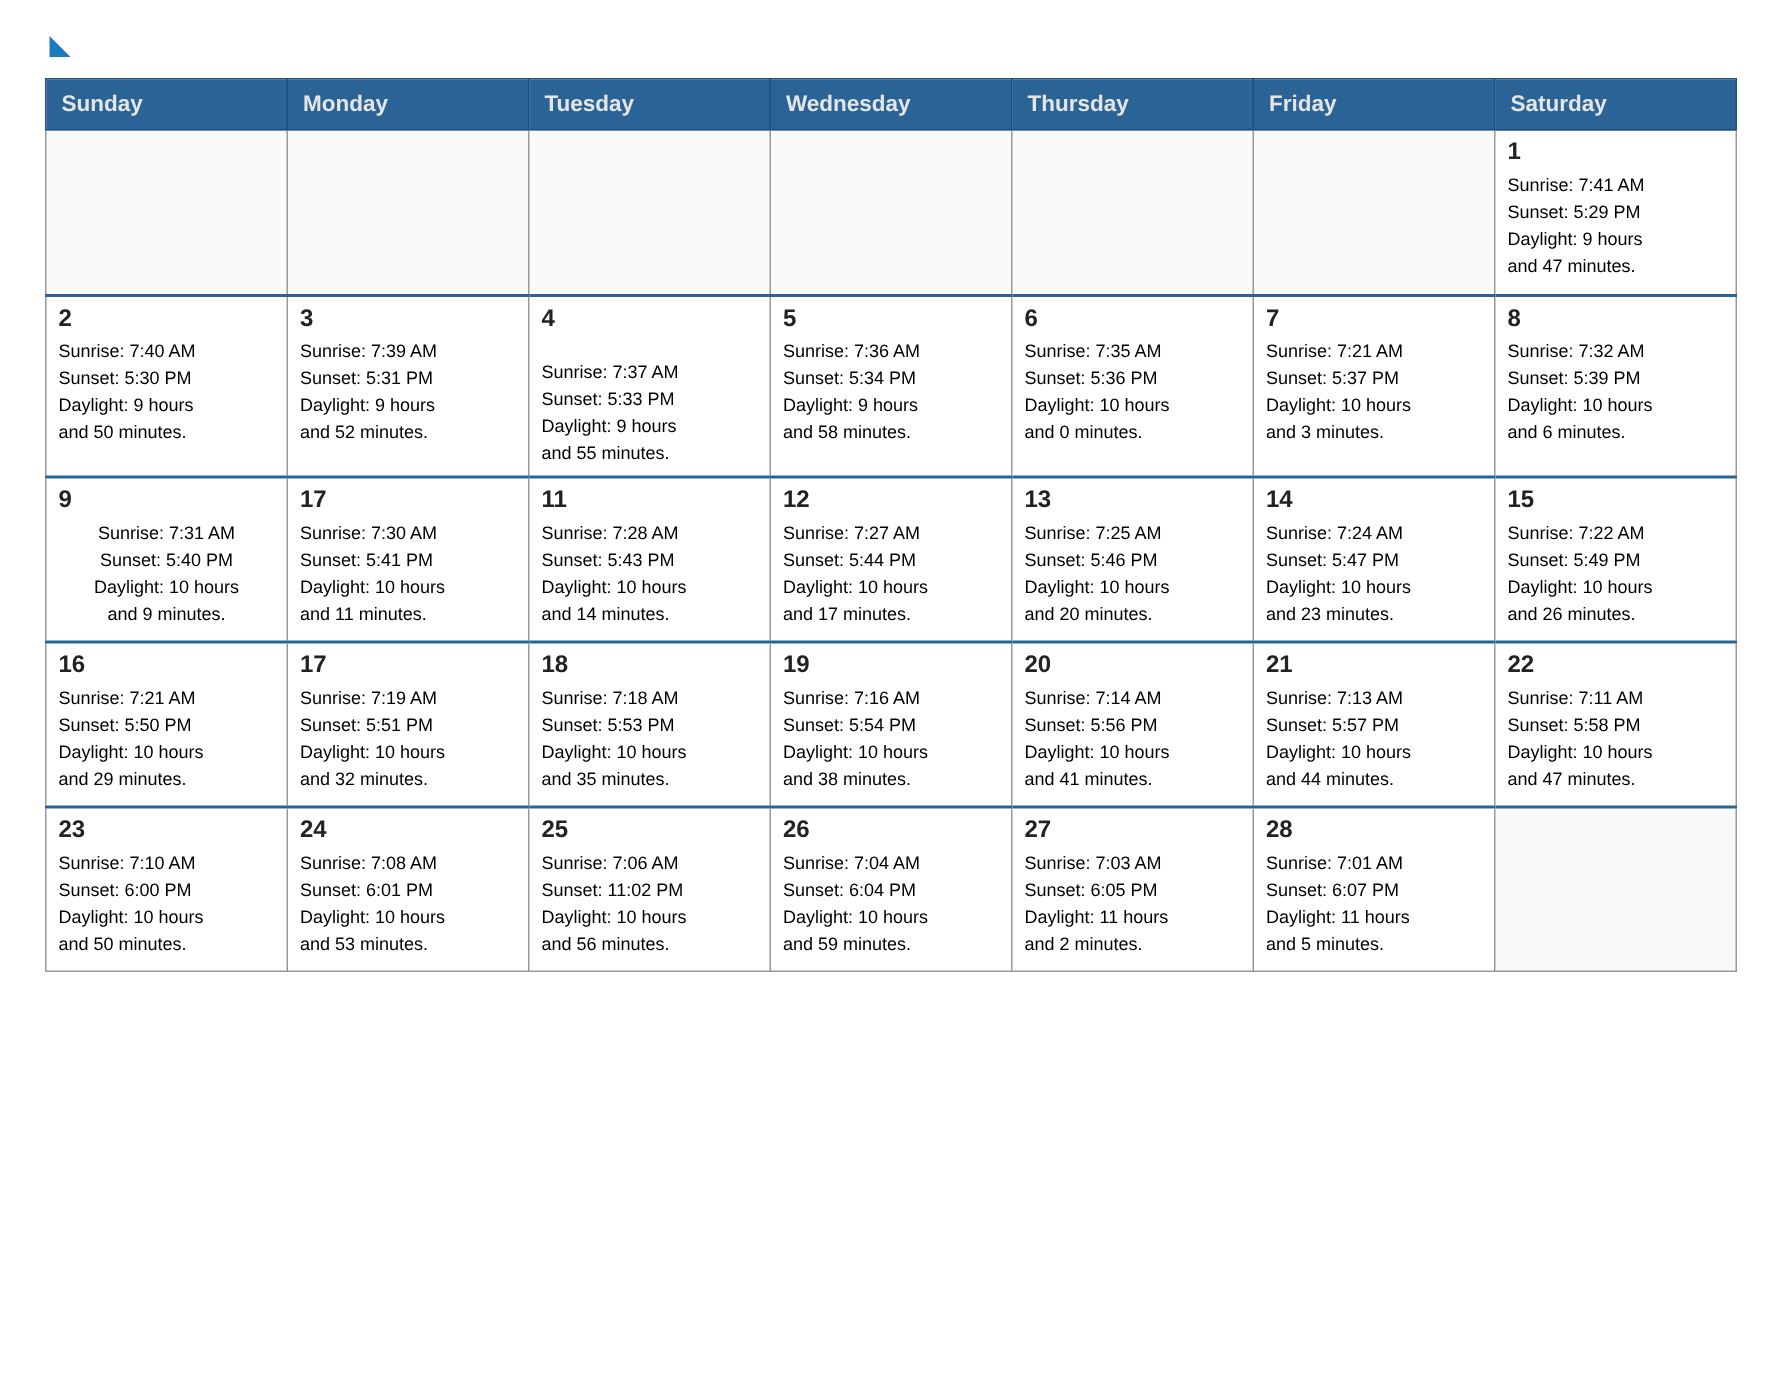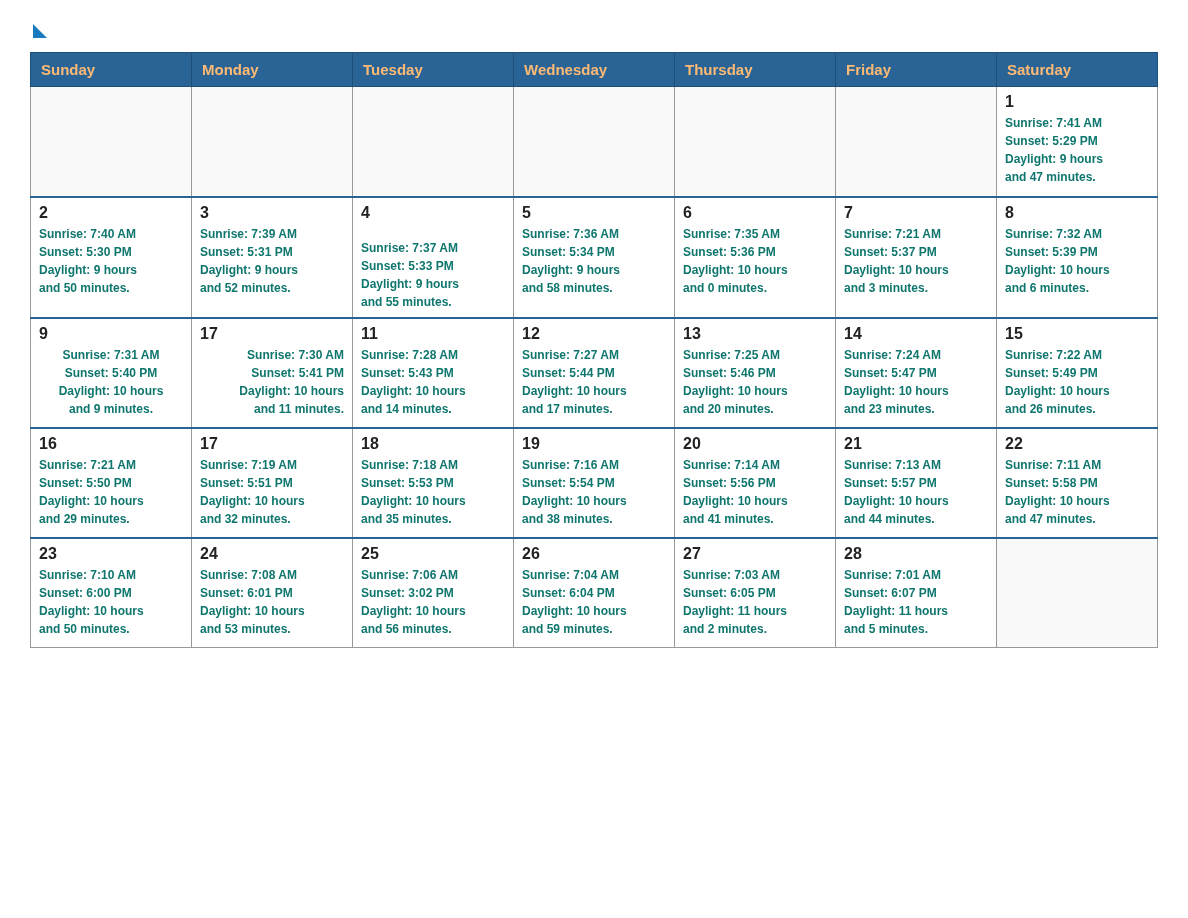--- a/index.html
+++ b/index.html
@@ -61,21 +61,21 @@
       color: #444;
       margin-top: 4px;
     }
     .calendar {
       width: 100%;
       border-collapse: collapse;
       table-layout: fixed;
     }
     .calendar th {
       background-color: #2a6496;
-      color: #fdba74;
+      color: #e5e5e5;
       font-size: 15px;
       font-weight: bold;
       padding: 8px 10px;
       text-align: left;
       border: 1px solid #1e4f78;
     }
     .calendar td {
       border: 1px solid #999;
       vertical-align: top;
       padding: 6px 8px;
@@ -86,23 +86,22 @@
     }
     .day-number {
       font-size: 16px;
       font-weight: bold;
       color: #222;
       display: block;
       margin-bottom: 3px;
     }
     .day-info {
       font-size: 12px;
-      color: #0f766e;
+      color: #000000;
       line-height: 1.5;
-      font-weight: bold;
     }
     .empty-cell {
       background: #f9f9f9;
     }
     .row-divider td {
       border-top: 2px solid #2a6496;
     }
   </style>
 </head>
 <body>
@@ -203,21 +202,21 @@
       <tr class="row-divider">
         <td>
           <span class="day-number">9</span>
           <div class="day-info" style="white-space: pre-line; text-align: center;">Sunrise: 7:31 AM
 Sunset: 5:40 PM
 Daylight: 10 hours
 and 9 minutes.</div>
         </td>
         <td>
           <span class="day-number">17</span>
-          <div class="day-info" style="white-space: pre-line; text-align: right;">Sunrise: 7:30 AM
+          <div class="day-info" style="white-space: pre-line;">Sunrise: 7:30 AM
 Sunset: 5:41 PM
 Daylight: 10 hours
 and 11 minutes.</div>
         </td>
         <td>
           <span class="day-number">11</span>
           <div class="day-info" style="white-space: pre-line;">Sunrise: 7:28 AM
 Sunset: 5:43 PM
 Daylight: 10 hours
 and 14 minutes.</div>
@@ -313,21 +312,21 @@
         <td>
           <span class="day-number">24</span>
           <div class="day-info" style="white-space: pre-line;">Sunrise: 7:08 AM
 Sunset: 6:01 PM
 Daylight: 10 hours
 and 53 minutes.</div>
         </td>
         <td>
           <span class="day-number">25</span>
           <div class="day-info" style="white-space: pre-line;">Sunrise: 7:06 AM
-Sunset: 3:02 PM
+Sunset: 11:02 PM
 Daylight: 10 hours
 and 56 minutes.</div>
         </td>
         <td>
           <span class="day-number">26</span>
           <div class="day-info" style="white-space: pre-line;">Sunrise: 7:04 AM
 Sunset: 6:04 PM
 Daylight: 10 hours
 and 59 minutes.</div>
         </td>

